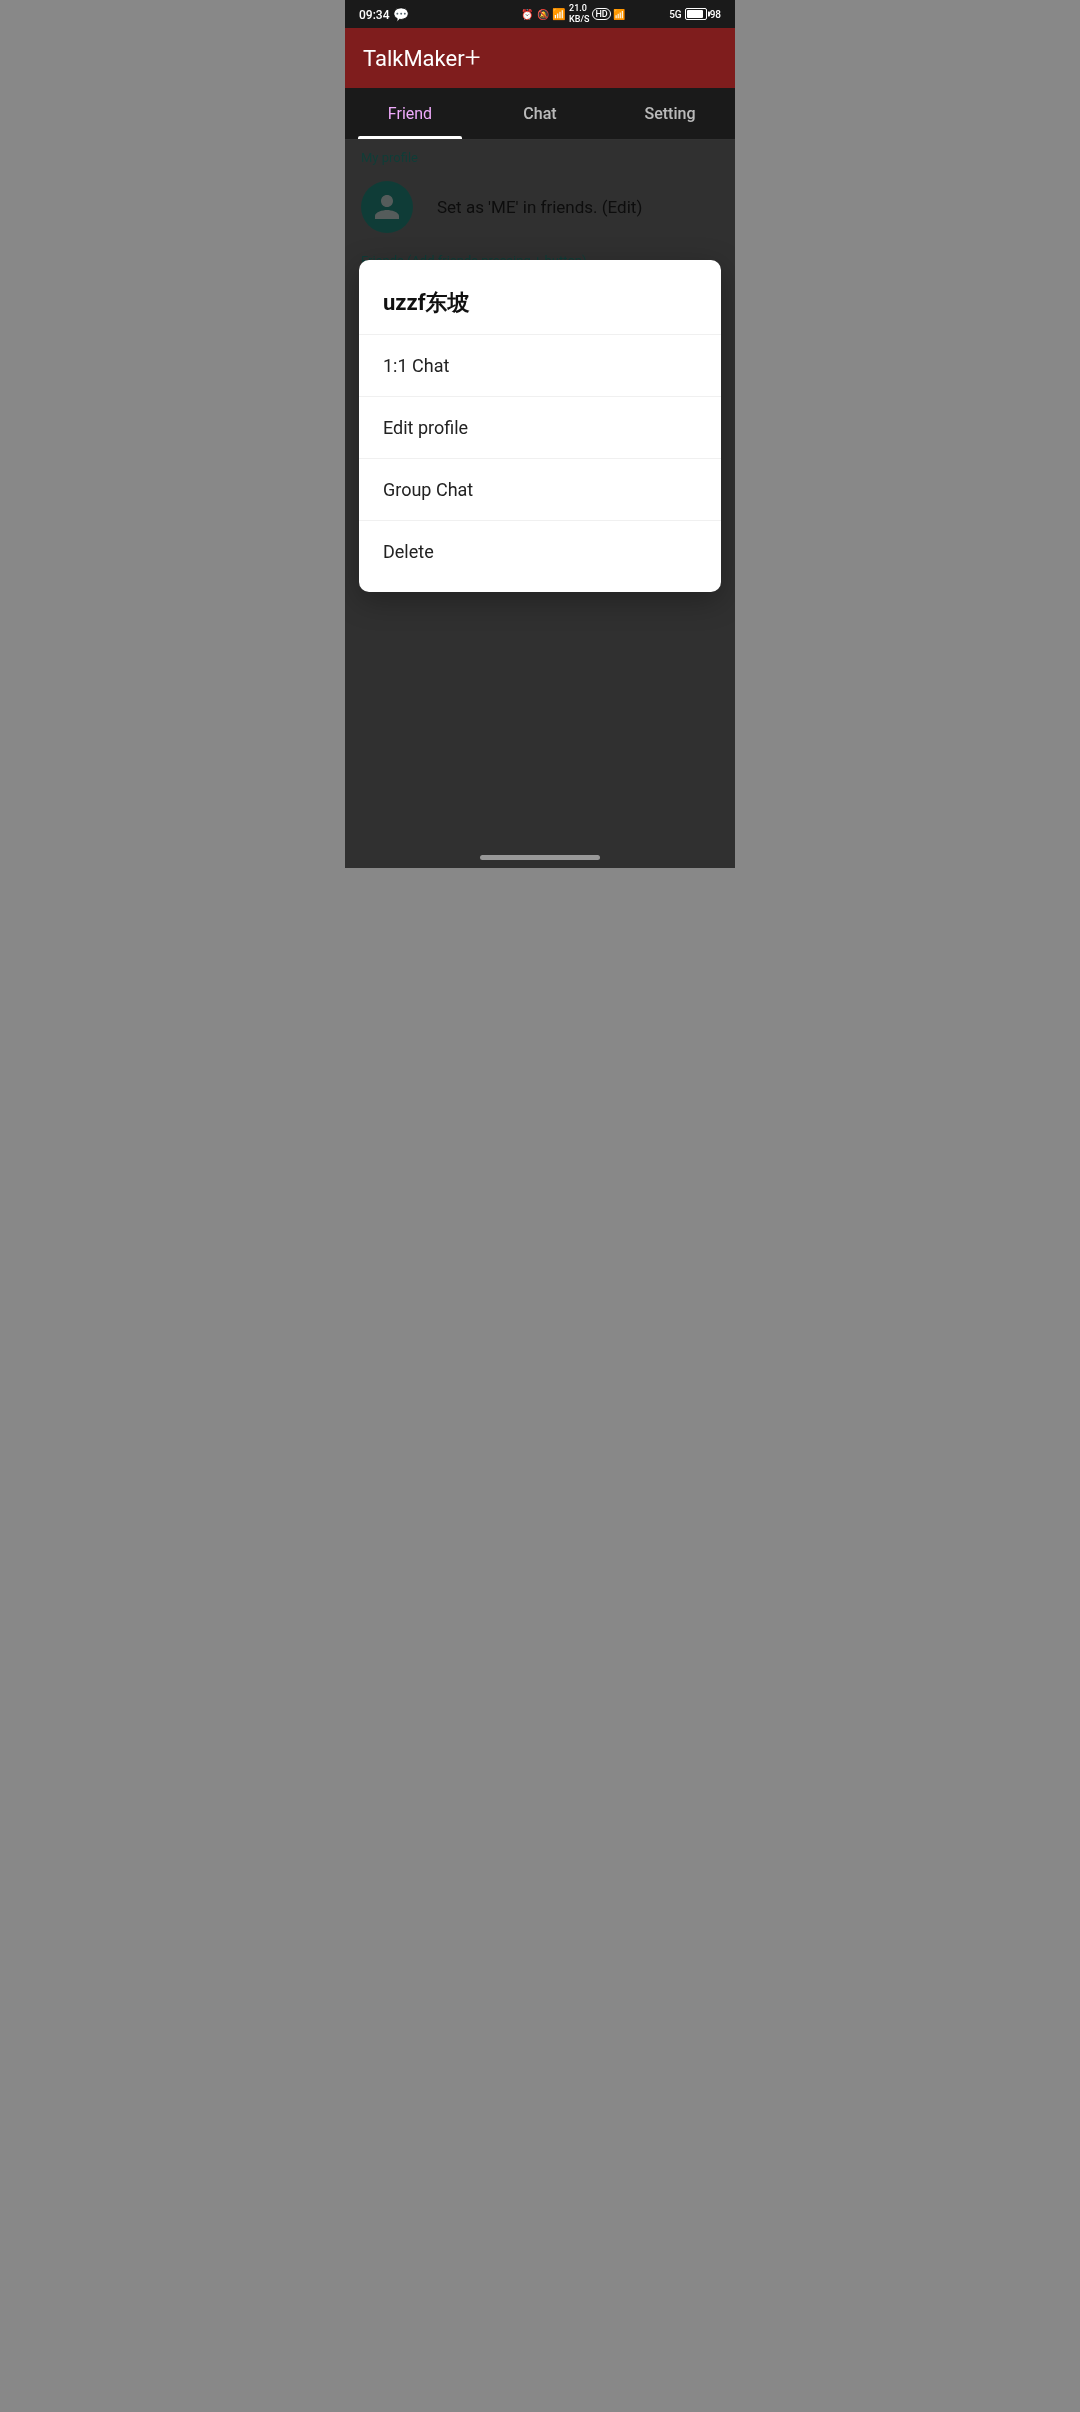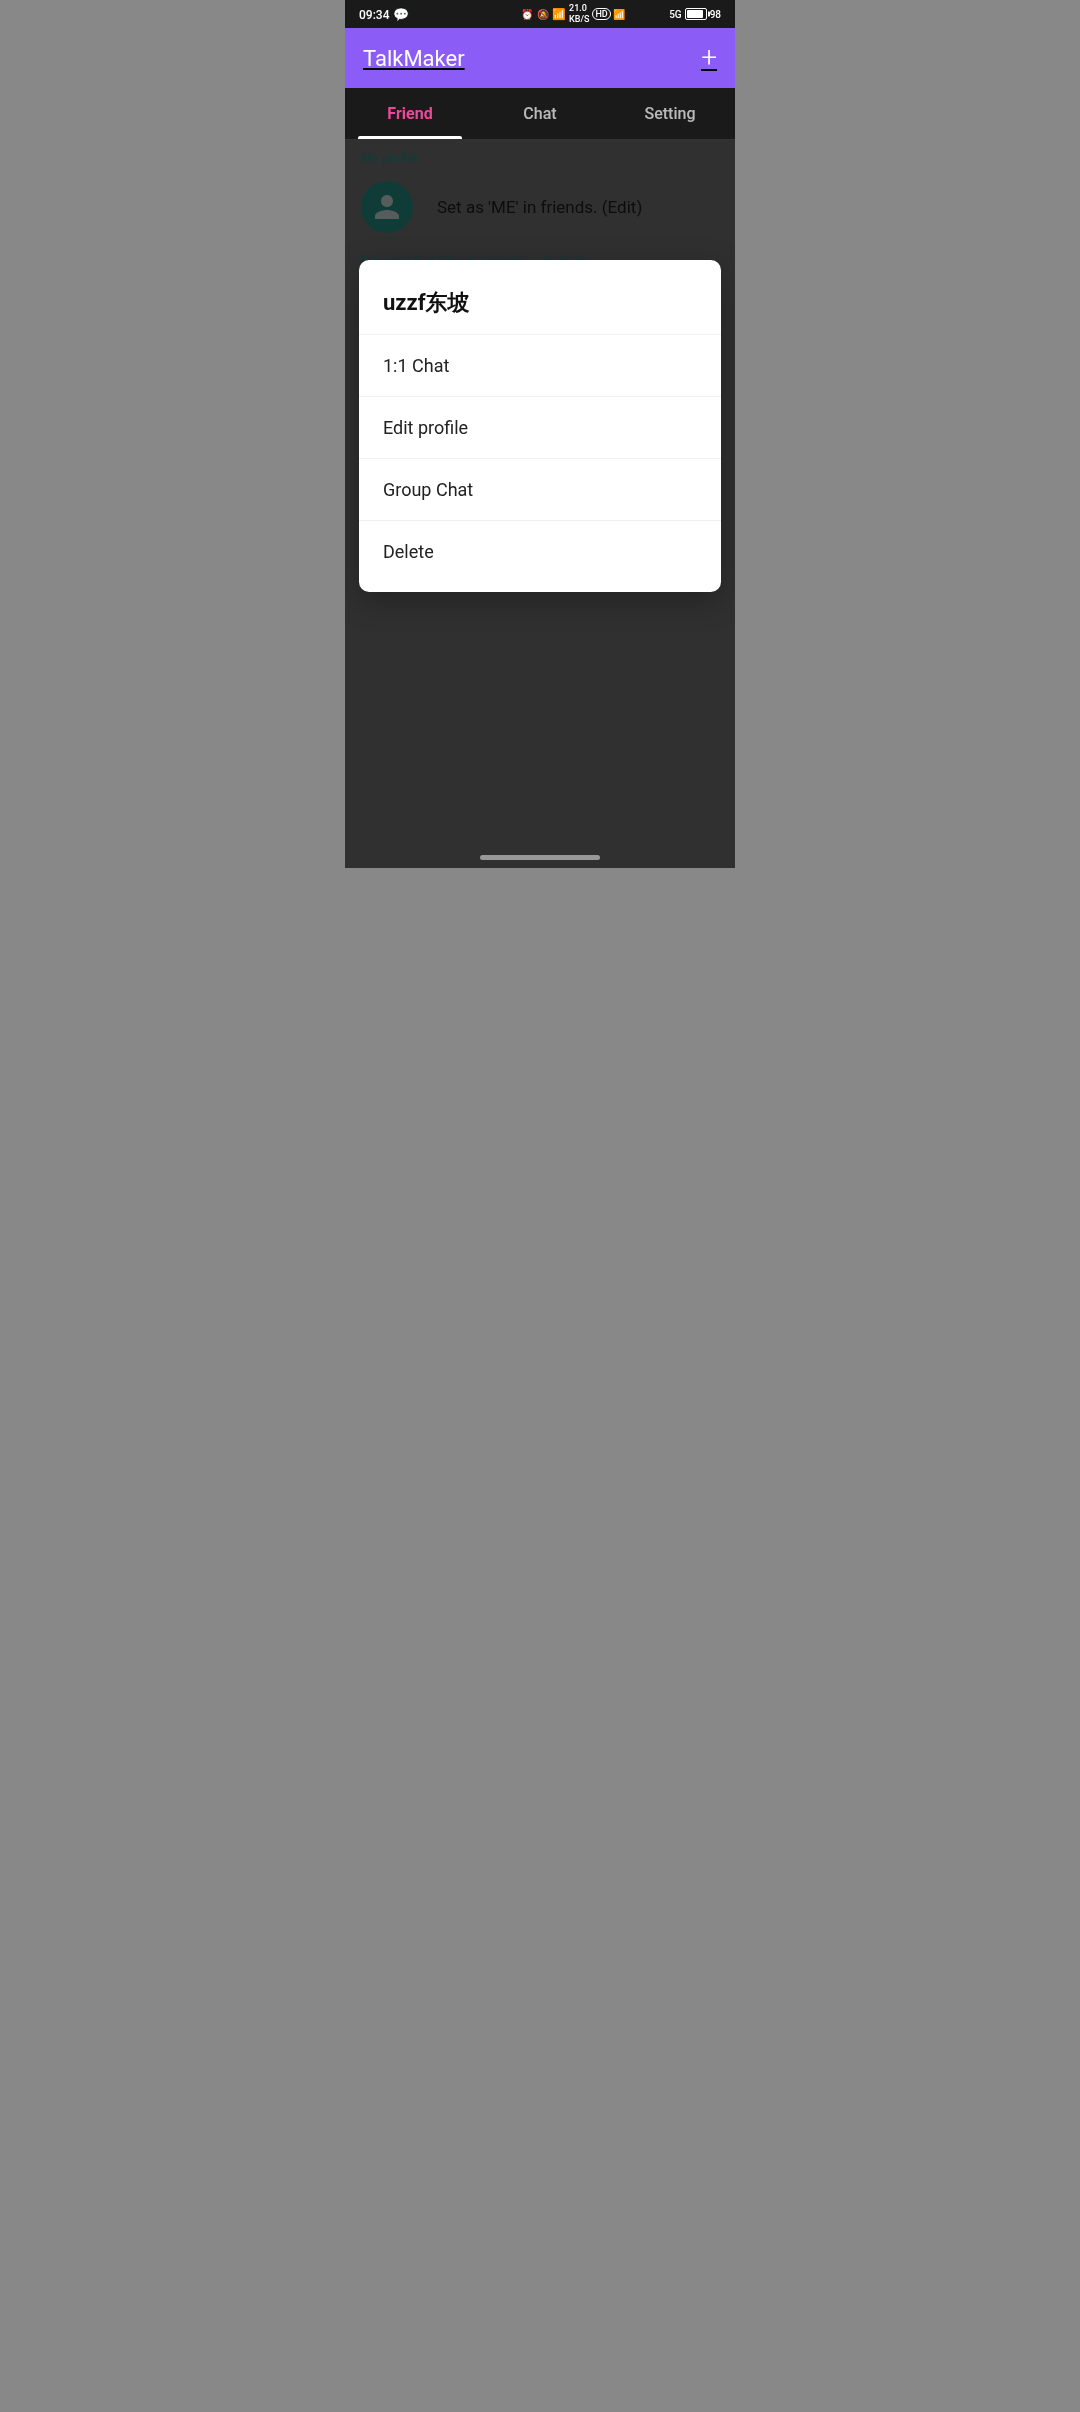--- a/index.html
+++ b/index.html
@@ -55,26 +55,25 @@
       background: white;
       height: 100%;
       width: 90%;
       border-radius: 1px;
     }
 
     
     .app-bar {
       width: 100%;
       height: 60px;
-      background: #8b5cf6;
-      display: flex;
-      align-items: center;
-      justify-content: space-between;
+      background: #7f1d1d;
+      display: flex;
+      align-items: center;
+      justify-content: flex-start;
       padding: 0 18px;
-      text-decoration: underline;
     }
     .app-title {
       color: white;
       font-size: 22px;
       font-weight: 400;
     }
     .add-btn {
       color: white;
       font-size: 28px;
       font-weight: 300;
@@ -97,22 +96,22 @@
       display: flex;
       align-items: center;
       justify-content: center;
       color: rgba(255,255,255,0.7);
       font-size: 16px;
       font-weight: 500;
       cursor: pointer;
       position: relative;
     }
     .tab.active {
-      color: #ec4899;
-      font-weight: 700;
+      color: #f0abfc;
+      font-weight: 400;
     }
     .tab.active::after {
       content: '';
       position: absolute;
       bottom: 0;
       left: 10%;
       width: 80%;
       height: 3px;
       background: white;
       border-radius: 2px 2px 0 0;

